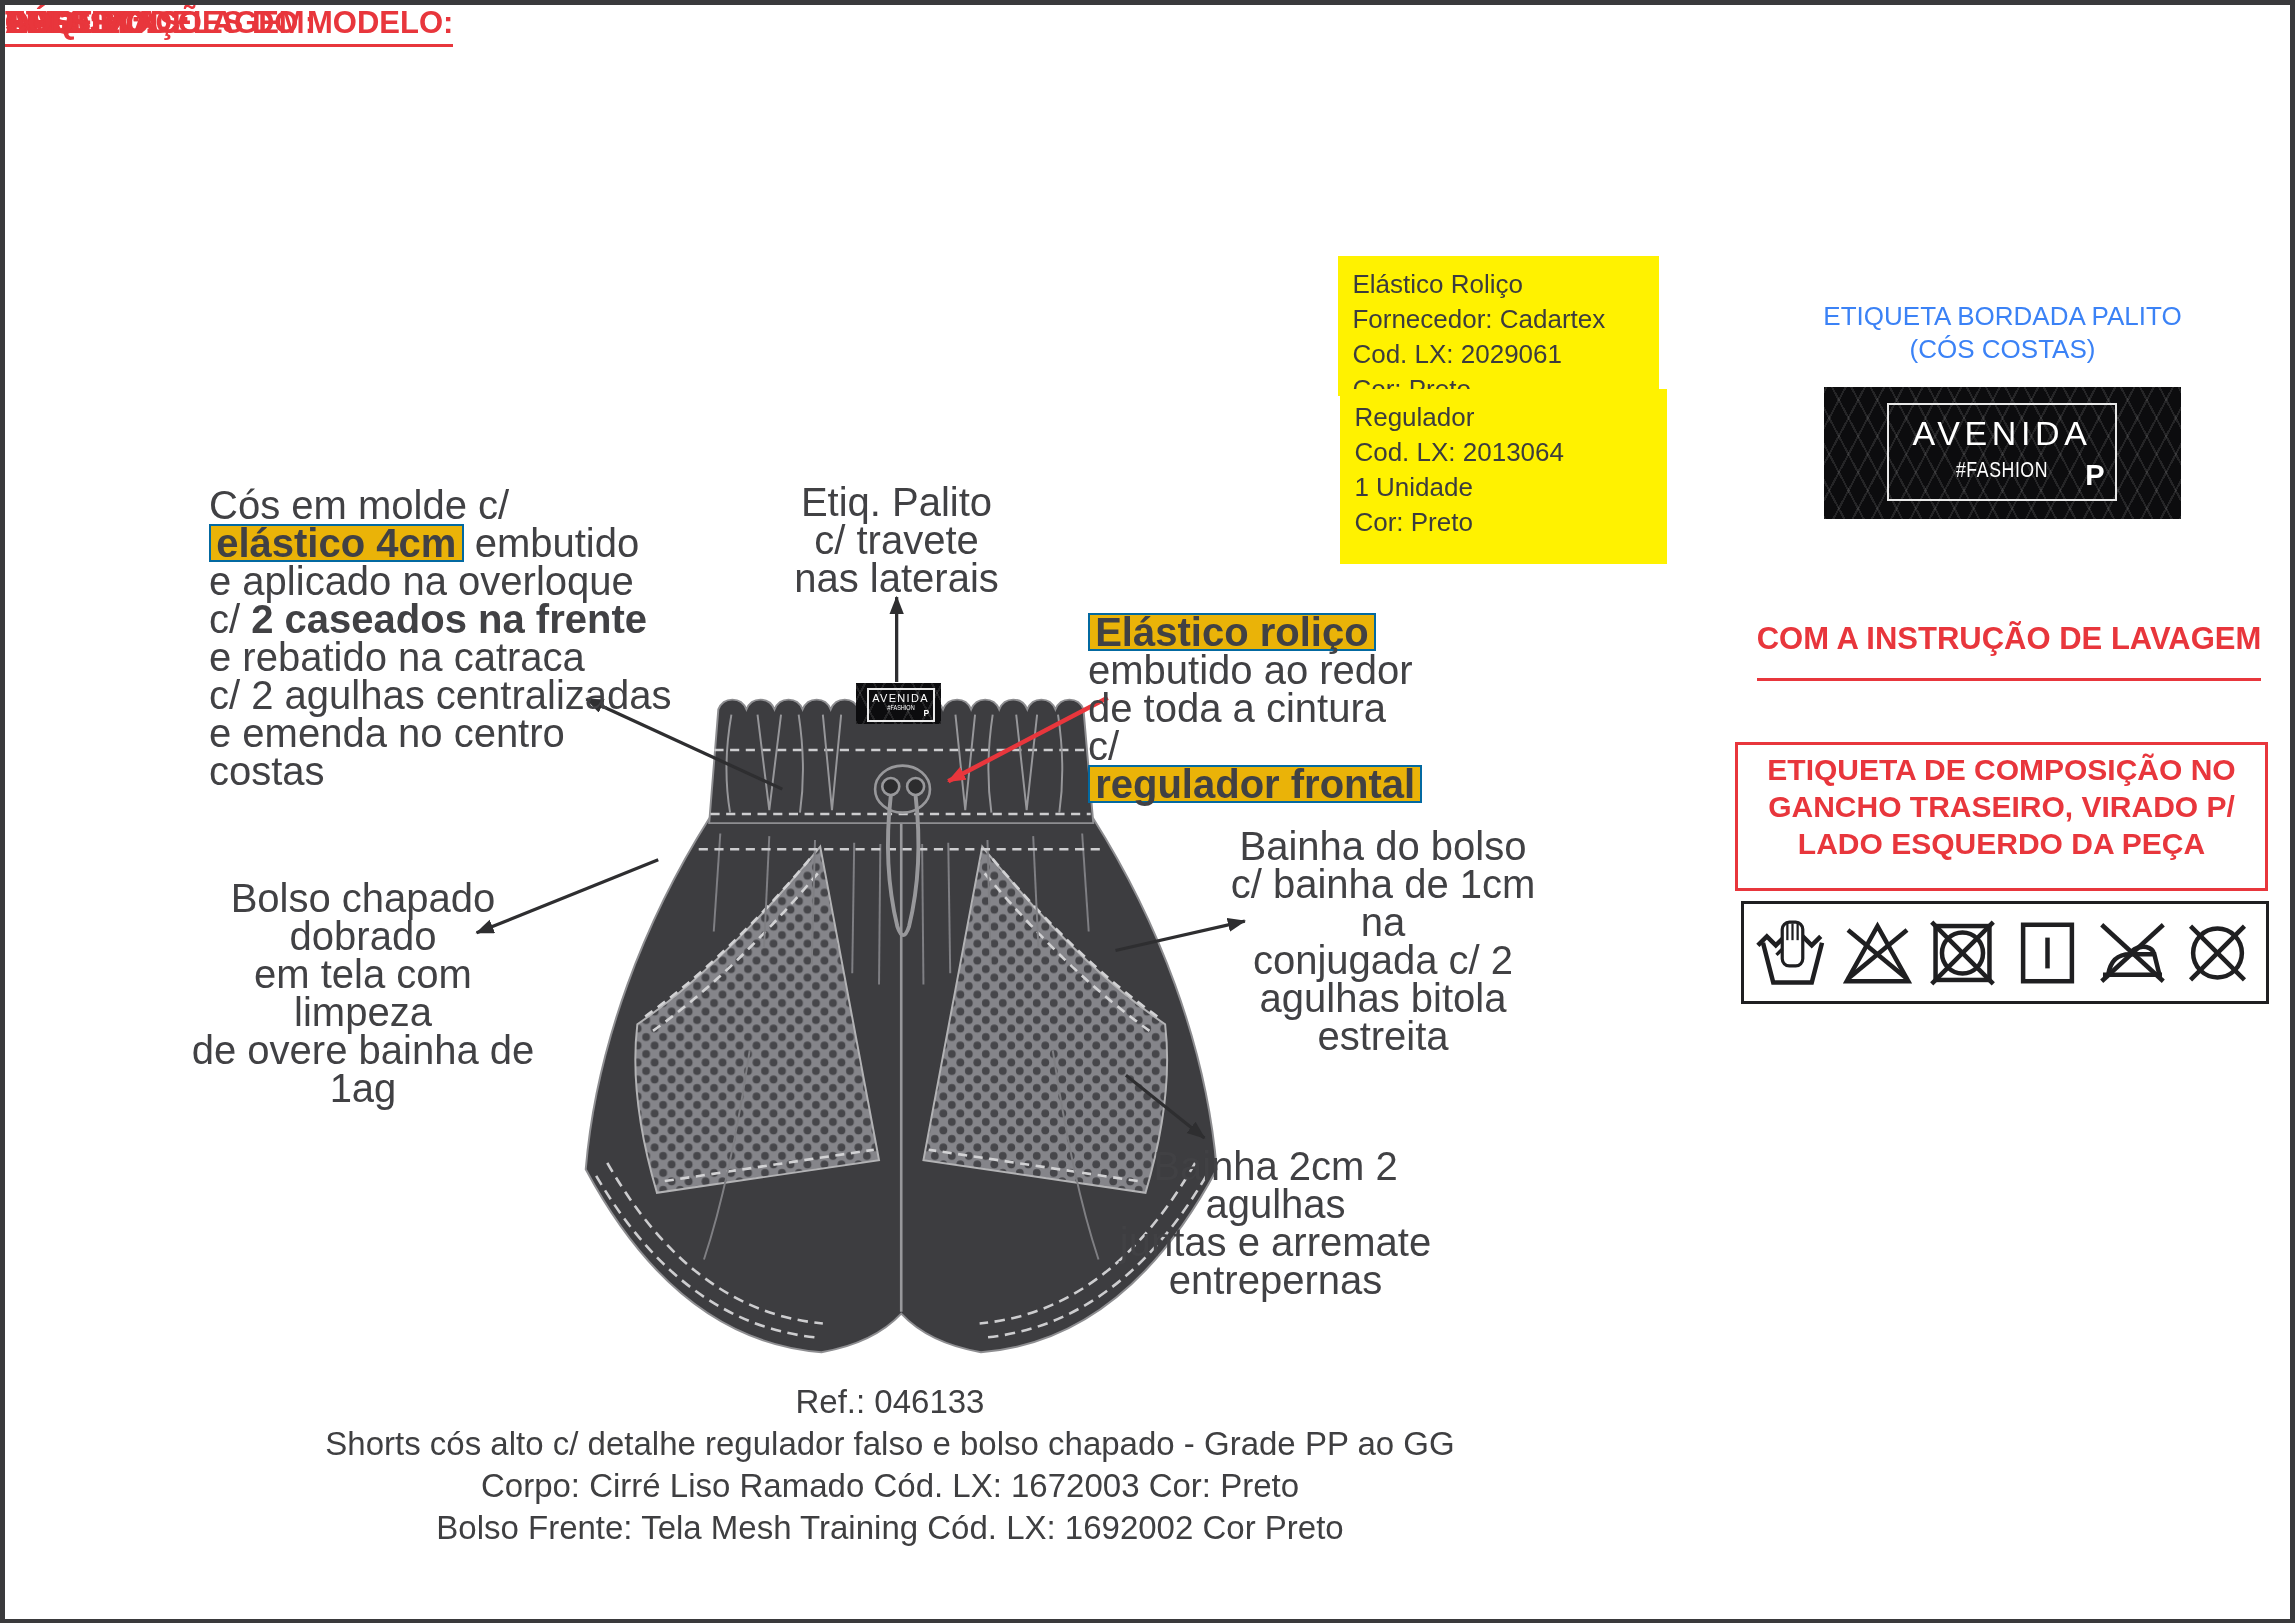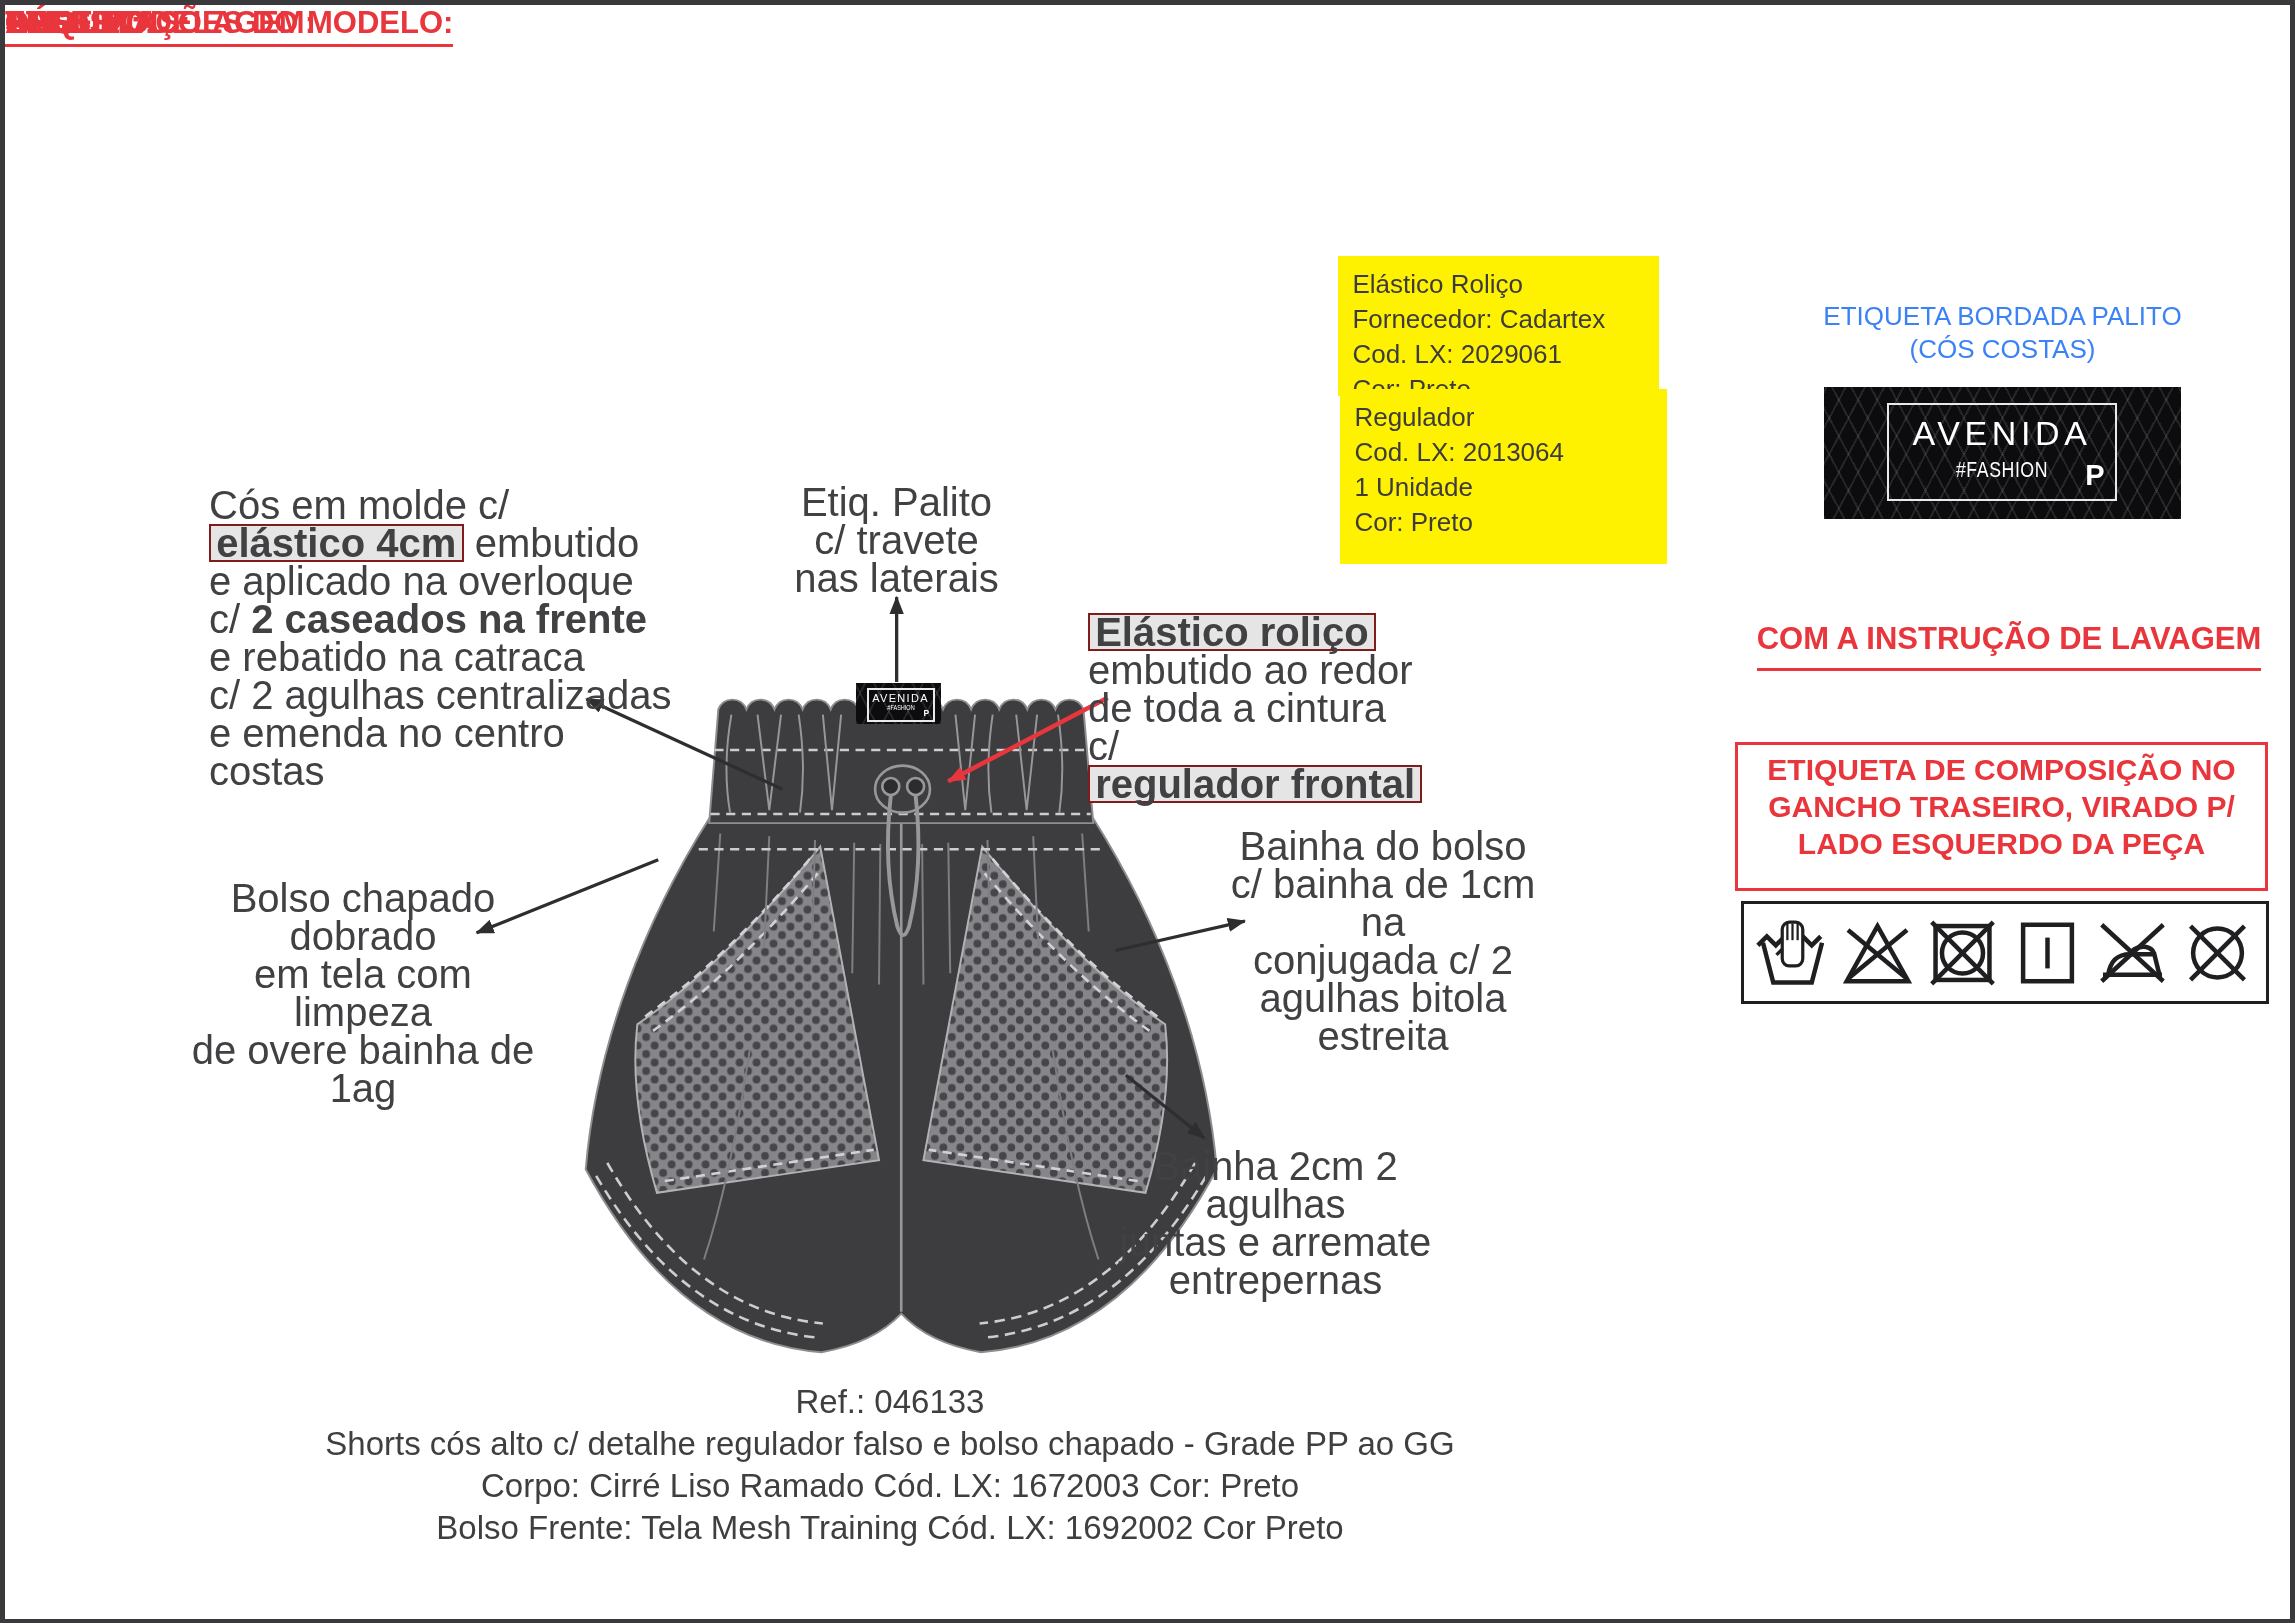--- a/index.html
+++ b/index.html
@@ -6,21 +6,21 @@
   #sheet{position:relative;width:2295px;height:1624px;background:#fff;
          border:5.2px solid #3a3a3c;box-sizing:border-box;overflow:hidden;
          font-family:"Liberation Sans", sans-serif;color:#414144;}
   .abs{position:absolute;}
   .line{position:absolute;background:#3a3a3c;}
   .hdr{font-size:31px;font-weight:bold;color:#e8363c;white-space:nowrap;}
   .hdr .u{display:inline-block;border-bottom:3.9px solid #e8363c;padding-bottom:2.6px;}
   .hdr-plain{font-size:31px;font-weight:bold;color:#e8363c;white-space:nowrap;}
   .annot{font-size:40px;line-height:38px;color:#414144;}
   .annot .b{font-weight:bold;}
-  .hl{background:#e5e5e5;border:2px solid #7f1d1d;padding:0 5.2px;font-weight:bold;display:inline-block;line-height:34px;}
+  .hl{background:#eab308;border:2px solid #0369a1;padding:0 5.2px;font-weight:bold;display:inline-block;line-height:34px;}
   .ybox{position:absolute;background:#fff200;color:#3c3c3e;font-size:26px;line-height:35px;padding:10.5px 14.4px;box-sizing:border-box;}
   .center{text-align:center;}
   .dk{color:#3b82f6;font-weight:normal;}
   .brand-label{position:absolute;background:#0c0c0e;
      background-image:repeating-linear-gradient(62deg, rgba(255,255,255,0.10) 0 2px, transparent 2px 17px),
                       repeating-linear-gradient(-62deg, rgba(255,255,255,0.10) 0 2px, transparent 2px 17px);}
   .brand-frame{position:absolute;border:2px solid #e9e9e9;color:#fff;}
   .brand-big .brand-frame{left:63px;top:15.7px;width:226px;height:94px;}
   .brand-big .bname{display:block;text-align:center;font-size:34px;letter-spacing:4.6px;margin-top:9.1px;color:#fff;}
   .brand-big .bsub{display:block;text-align:center;font-size:21.6px;letter-spacing:0.7px;transform:scaleX(.82);margin-top:3.9px;color:#fff;}
@@ -223,21 +223,21 @@
   </div>
   <div class="brand-label brand-big" style="left:1819px;top:382px;width:357px;height:132px;">
     <div class="brand-frame">
       <span class="bname">AVENIDA</span>
       <span class="bsub">#FASHION</span>
       <span class="bsize">P</span>
     </div>
   </div>
 
   <div class="abs center" style="left:1706px;top:613px;width:584px;font-size:31px;font-weight:bold;color:#e8363c;line-height:42px;">
-    <div><span style="display:inline-block;border-bottom:3.9px solid #e8363c;padding-bottom:8px;margin-left:12px;">COM A INSTRUÇÃO DE LAVAGEM</span></div>
+    <div><span style="display:inline-block;border-bottom:3.9px solid #e8363c;padding-bottom:18px;margin-left:12px;">COM A INSTRUÇÃO DE LAVAGEM</span></div>
   </div>
   <div class="redbox" style="left:1730px;top:737px;width:533px;height:149px;padding-top:6px;">
     <div>ETIQUETA DE COMPOSIÇÃO NO</div>
     <div>GANCHO TRASEIRO, VIRADO P/</div>
     <div>LADO ESQUERDO DA PEÇA</div>
   </div>
 
   <div class="carebox" style="left:1736px;top:896px;width:528px;height:103px;">
     <svg class="care" viewBox="0 0 120 120" title="hand-wash">
       <g fill="none" stroke="#1f1f21" stroke-width="7">

